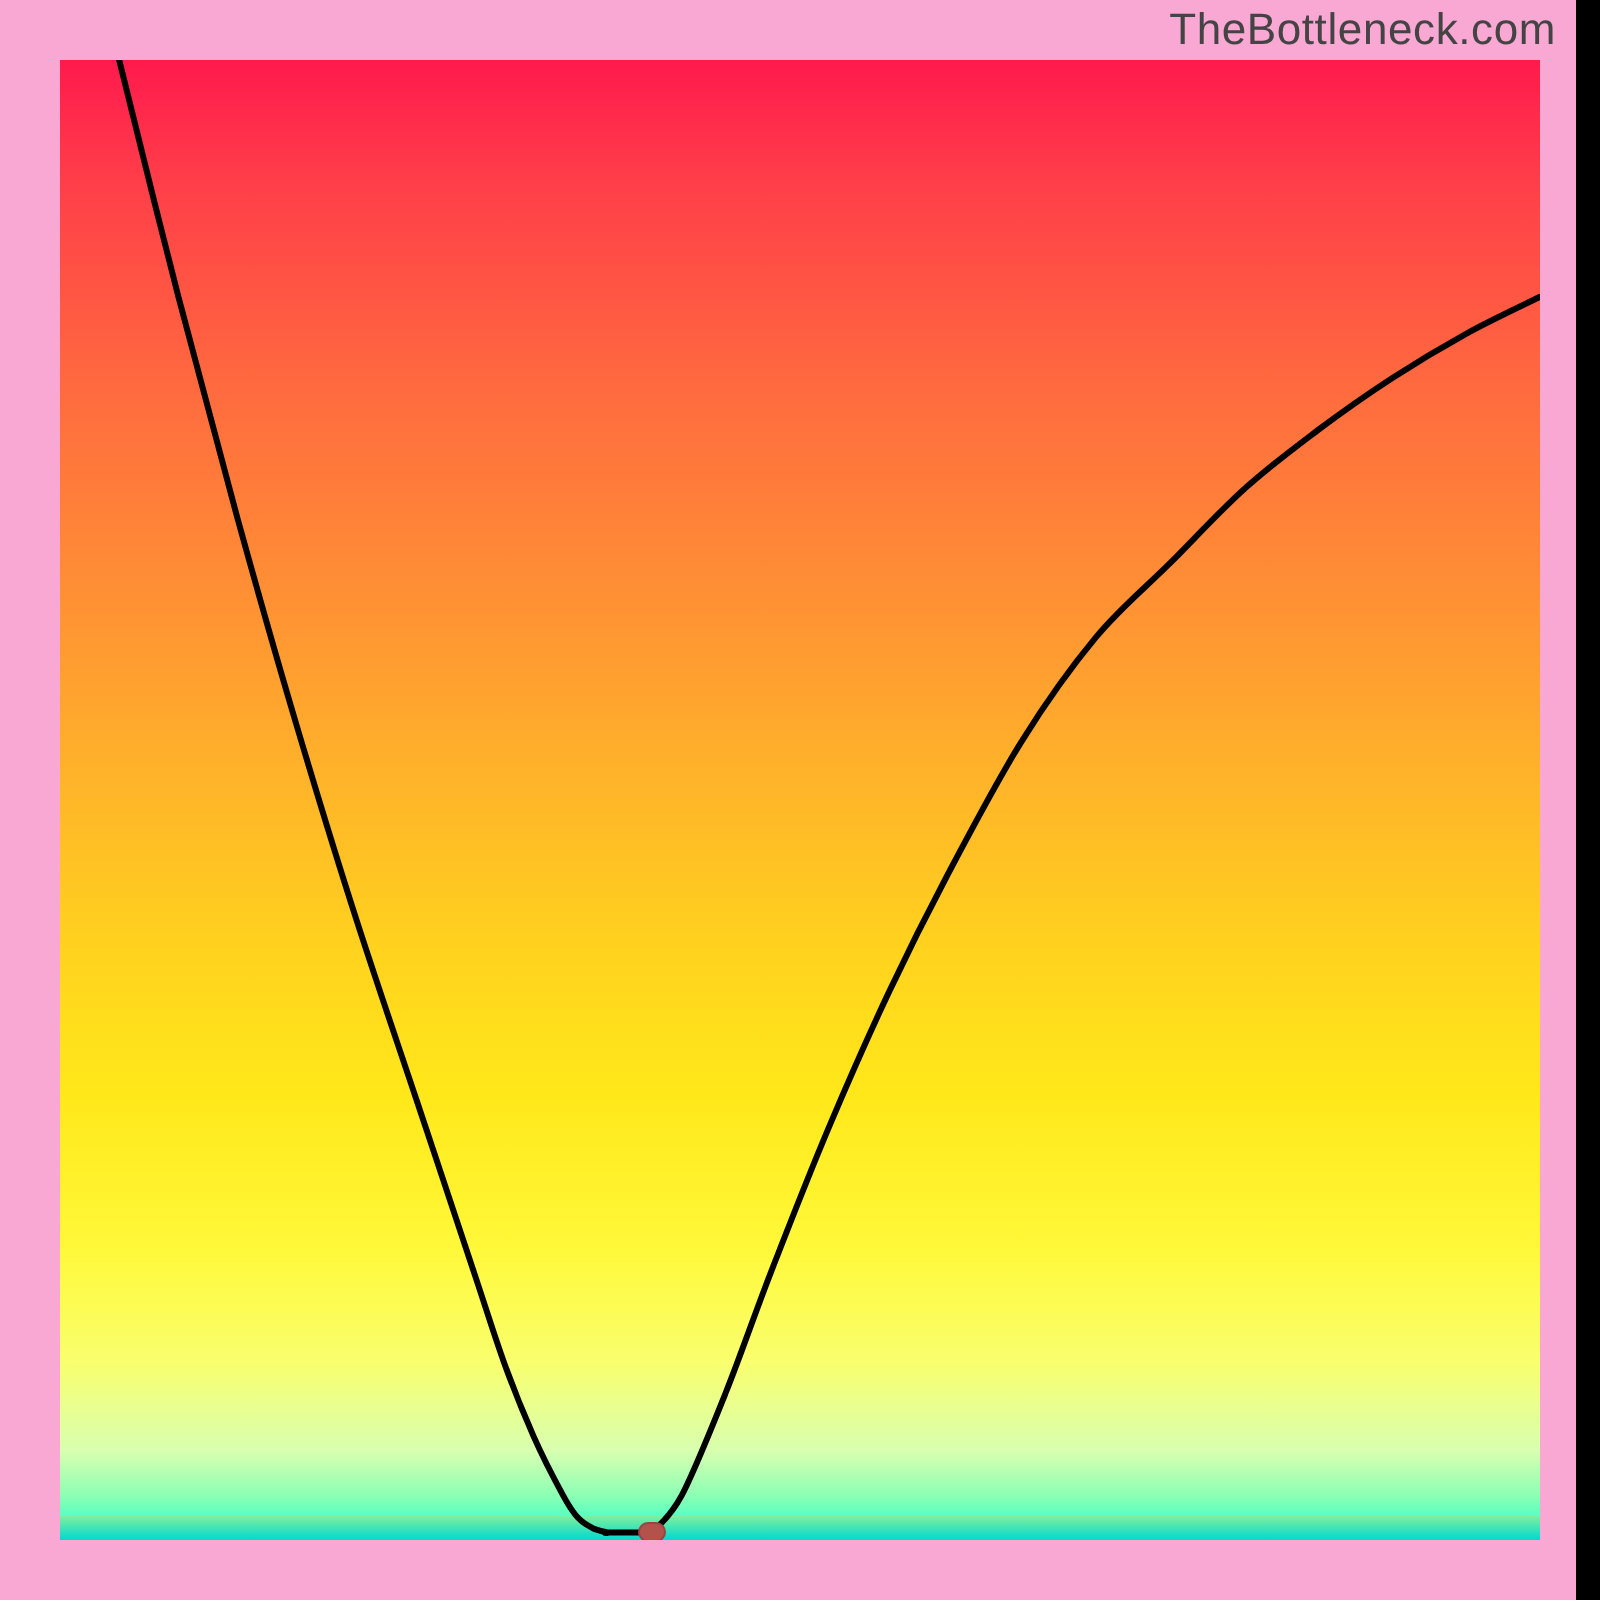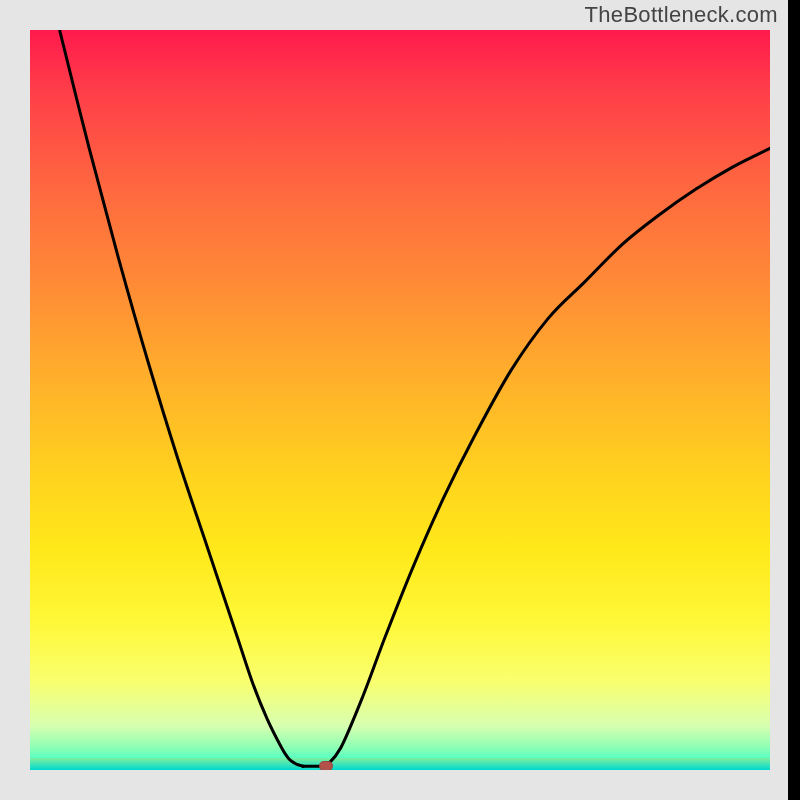--- a/index.html
+++ b/index.html
@@ -8,21 +8,21 @@
     width: 800px;
     height: 800px;
     overflow: hidden;
     background: #000;
     font-family: Arial, Helvetica, sans-serif;
   }
   .frame {
     position: relative;
     width: 788px;
     height: 800px;
-    background: #e5e5e5;
+    background: #f9a8d4;
   }
   .watermark {
     position: absolute;
     top: 2px;
     right: 10px;
     color: #444;
     font-size: 22px;
     font-weight: 500;
     letter-spacing: 0.3px;
     z-index: 5;

